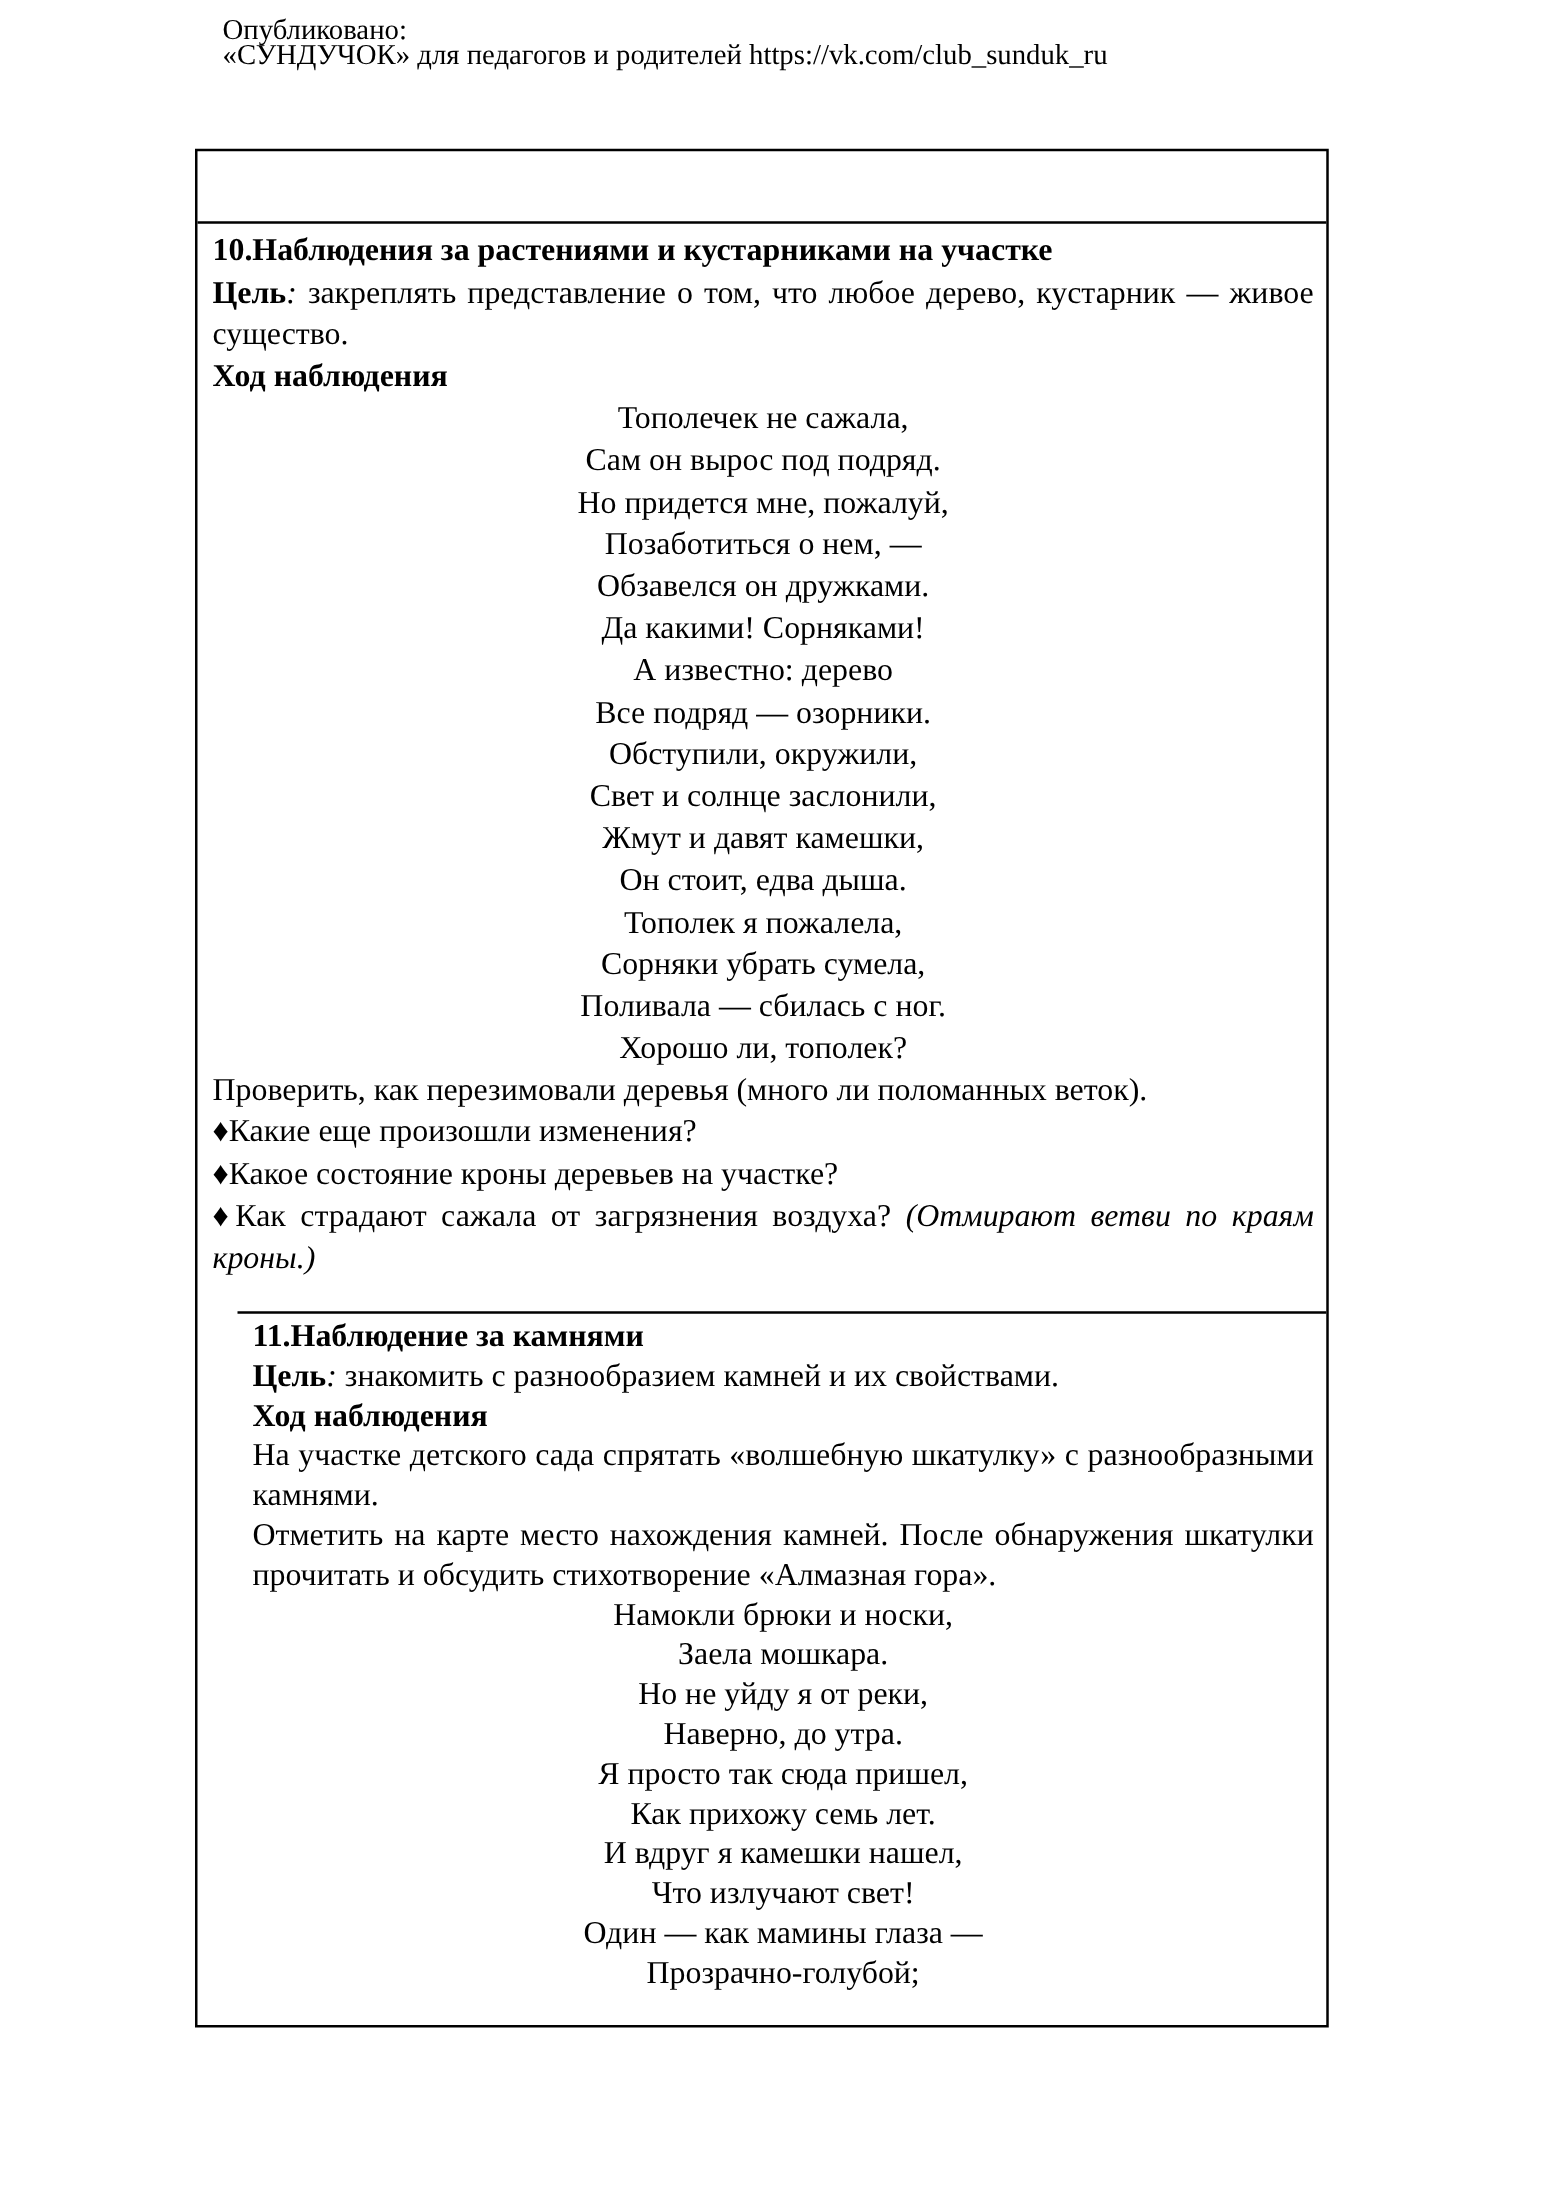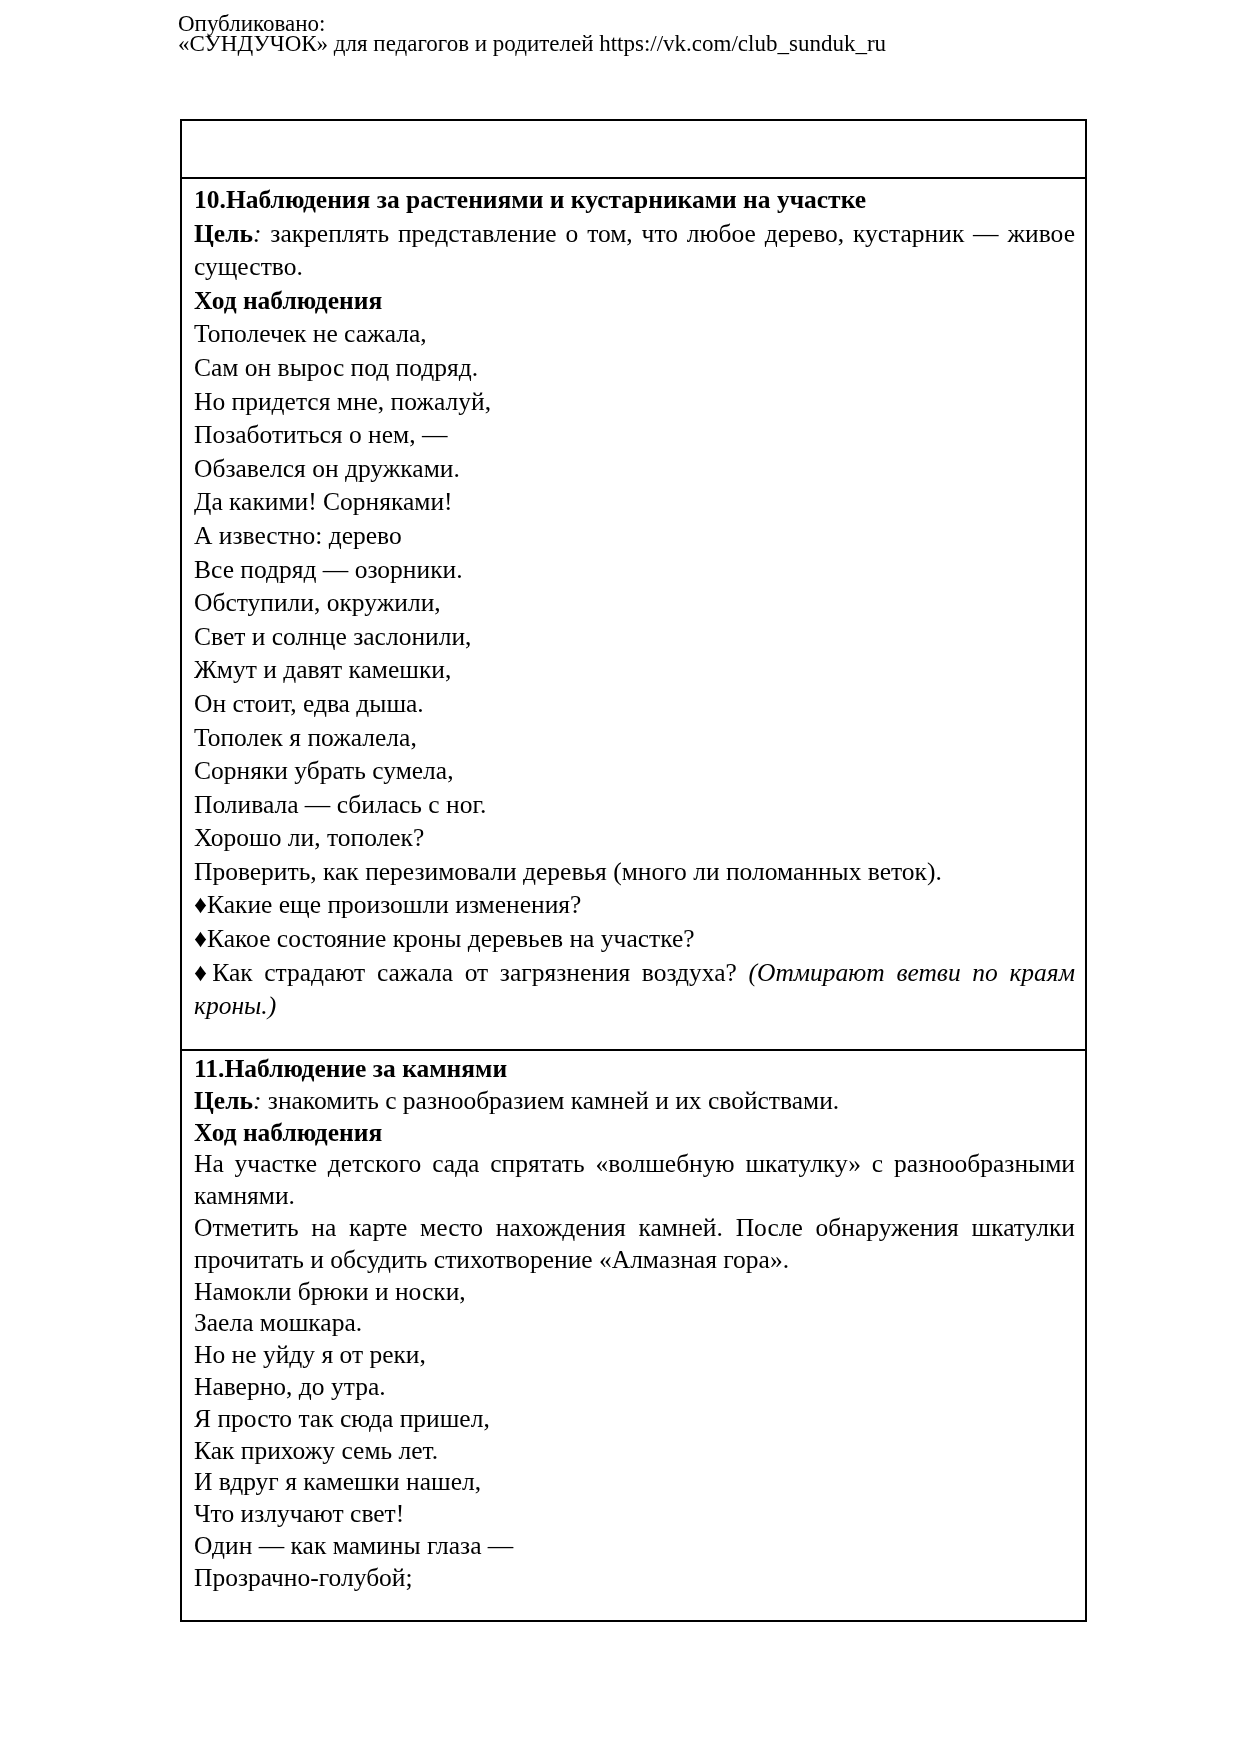--- a/index.html
+++ b/index.html
@@ -1,27 +1,27 @@
 <!DOCTYPE html>
 <html><head>
 <meta charset="utf-8">
 <style>
   html, body { margin: 0; padding: 0; background: #ffffff; }
   body { width: 1240px; height: 1754px; position: relative; overflow: hidden;
          font-family: "Liberation Serif", "DejaVu Serif", serif; color: #000; }
   .pub { position: absolute; left: 178px; top: 14px; font-size: 23px; line-height: 20px; }
-  .tbl { position: absolute; left: 180px; top: 119px; width: 907px; border: 2px solid #000;
+  .tbl { position: absolute; left: 156px; top: 119px; width: 907px; border: 2px solid #000;
          box-sizing: border-box; }
   .row { border-top: 2px solid #000; box-sizing: border-box; padding: 4px 10px 0 12px; }
   .row.first { border-top: none; height: 56px; }
   .row.r10 { height: 872px; font-size: 25.5px; line-height: 33.6px; }
-  .row.r11 { height: 571px; font-size: 25.5px; line-height: 31.8px; padding-top: 2px; overflow: hidden; }
+  .row.r11 { height: 571px; font-size: 25.5px; line-height: 31.8px; padding-top: 2px; overflow: hidden; margin-left: 32px; }
   .b { font-weight: bold; }
   .j { text-align: justify; text-align-last: left; }
-  .c { }
+  .c { text-align: center; }
   .it { font-style: italic; }
   p { margin: 0; }
 </style>
 </head>
 <body>
 
 <div class="pub">
   <div>Опубликовано:</div>
   <div>«СУНДУЧОК» для педагогов и родителей https://vk.com/club_sunduk_ru</div>
 </div>

